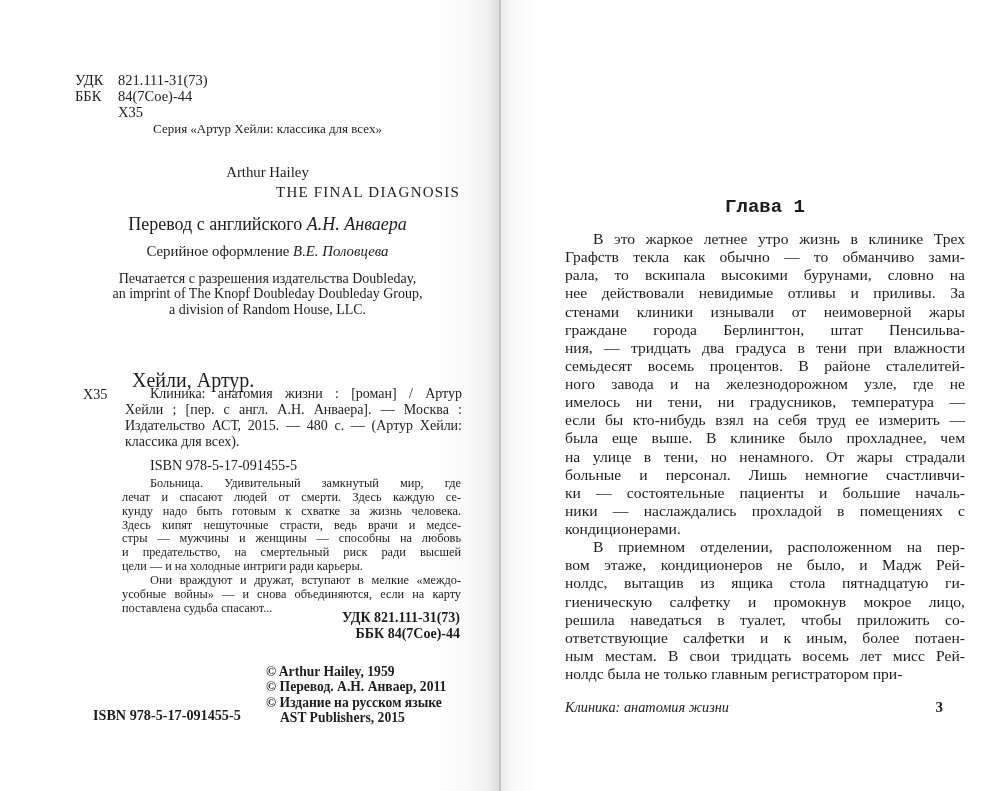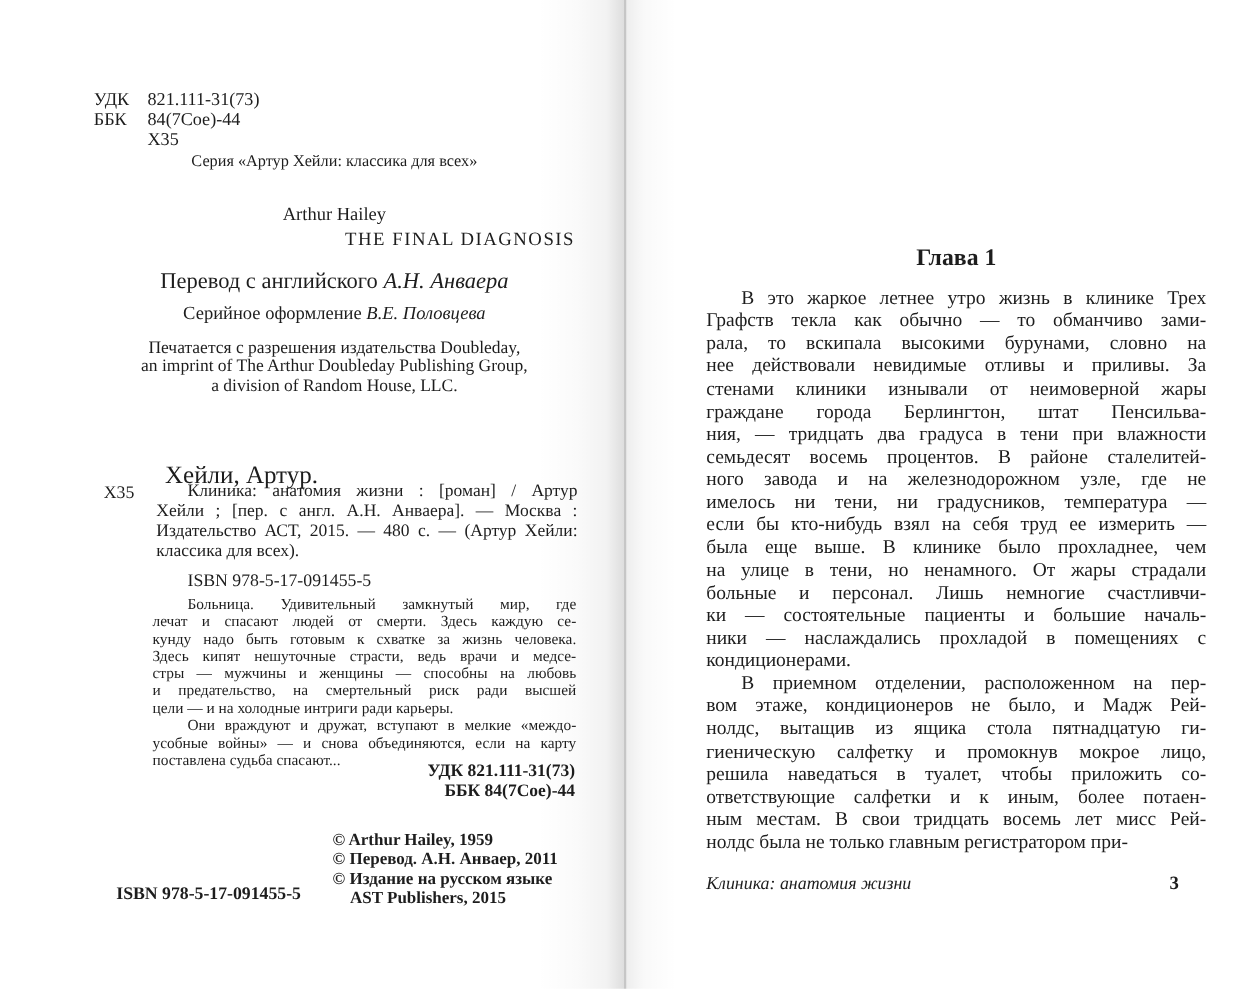--- a/index.html
+++ b/index.html
@@ -54,21 +54,21 @@
   .annotation .jline:first-child { text-indent: 28px; }
 
   .codes-bottom { left: 260px; top: 610px; width: 200px; text-align: right; font-weight: bold; font-size: 14px; line-height: 15.6px; }
 
   .copyright { left: 266px; top: 664px; font-size: 13.6px; line-height: 15.3px; font-weight: bold; }
   .copyright .cline:last-child { padding-left: 14px; }
 
   .isbn-bottom { left: 93px; top: 707px; font-size: 14.2px; font-weight: bold; }
 
   
-  .chapter-heading { left: 65px; top: 196px; width: 400px; text-align: center; font-size: 19px; font-weight: bold; }
+  .chapter-heading { left: 65px; top: 196px; width: 400px; text-align: center; font-size: 19px; font-weight: bold; font-family: Liberation Mono, monospace; }
   .body-text { left: 65px; top: 230px; width: 400px; font-size: 15.6px; line-height: 18.12px; }
   .para .jline:first-child { text-indent: 28px; }
 
   .jline { text-align: justify; text-align-last: justify; }
   .jline:last-child { text-align-last: left; }
 
   .page-footer { left: 65px; top: 699px; width: 400px; display: flex; justify-content: space-between; align-items: baseline; gap: 12px; }
   .running-title { font-style: italic; font-size: 14.3px; }
   .page-number { font-weight: bold; font-size: 15px; padding-right: 22px; }
 
@@ -96,21 +96,21 @@
     <div class="abs c-line series-line">Серия «Артур Хейли: классика для всех»</div>
     <div class="abs c-line author-en">Arthur Hailey</div>
     <div class="abs c-line title-en">THE FINAL DIAGNOSIS</div>
 
     <div class="abs c-line transl-line"><span>Перевод с английского </span><span class="it">А.Н. Анваера</span></div>
 
     <div class="abs c-line design-line"><span>Серийное оформление </span><span class="it">В.Е. Половцева</span></div>
 
     <div class="abs c-line permission">
         <div>Печатается с разрешения издательства Doubleday,</div>
-        <div>an imprint of The Arthur Doubleday Publishing Group,</div>
+        <div>an imprint of The Knopf Doubleday Doubleday Group,</div>
         <div>a division of Random House, LLC.</div>
       </div>
 
     <div class="abs catalog-author">Хейли, Артур.</div>
     <div class="abs catalog-code">Х35</div>
     <div class="abs catalog-lines">
         <div class="jline">Клиника: анатомия жизни : [роман] / Артур</div>
         <div class="jline">Хейли ; [пер. с англ. А.Н. Анваера]. — Москва :</div>
         <div class="jline">Издательство АСТ, 2015. — 480 с. — (Артур Хейли:</div>
         <div class="jline">классика для всех).</div>

